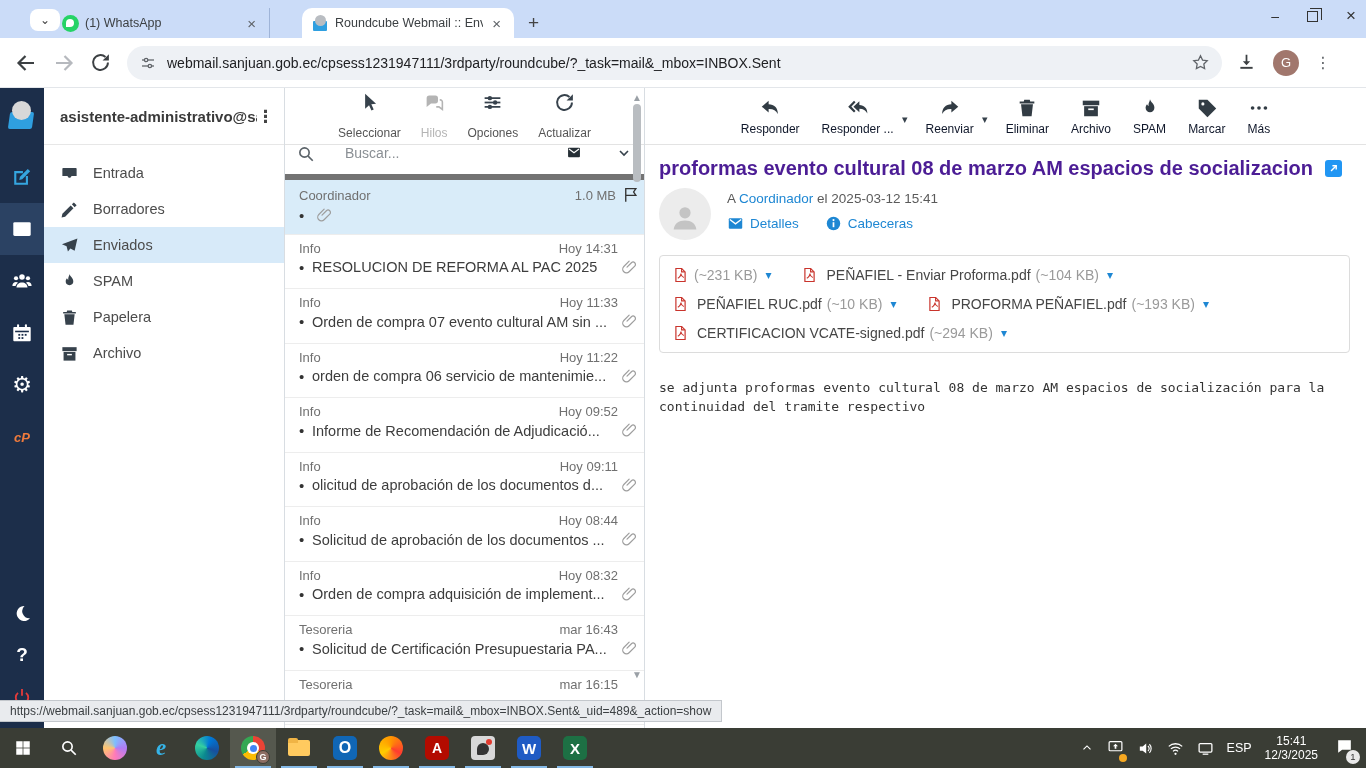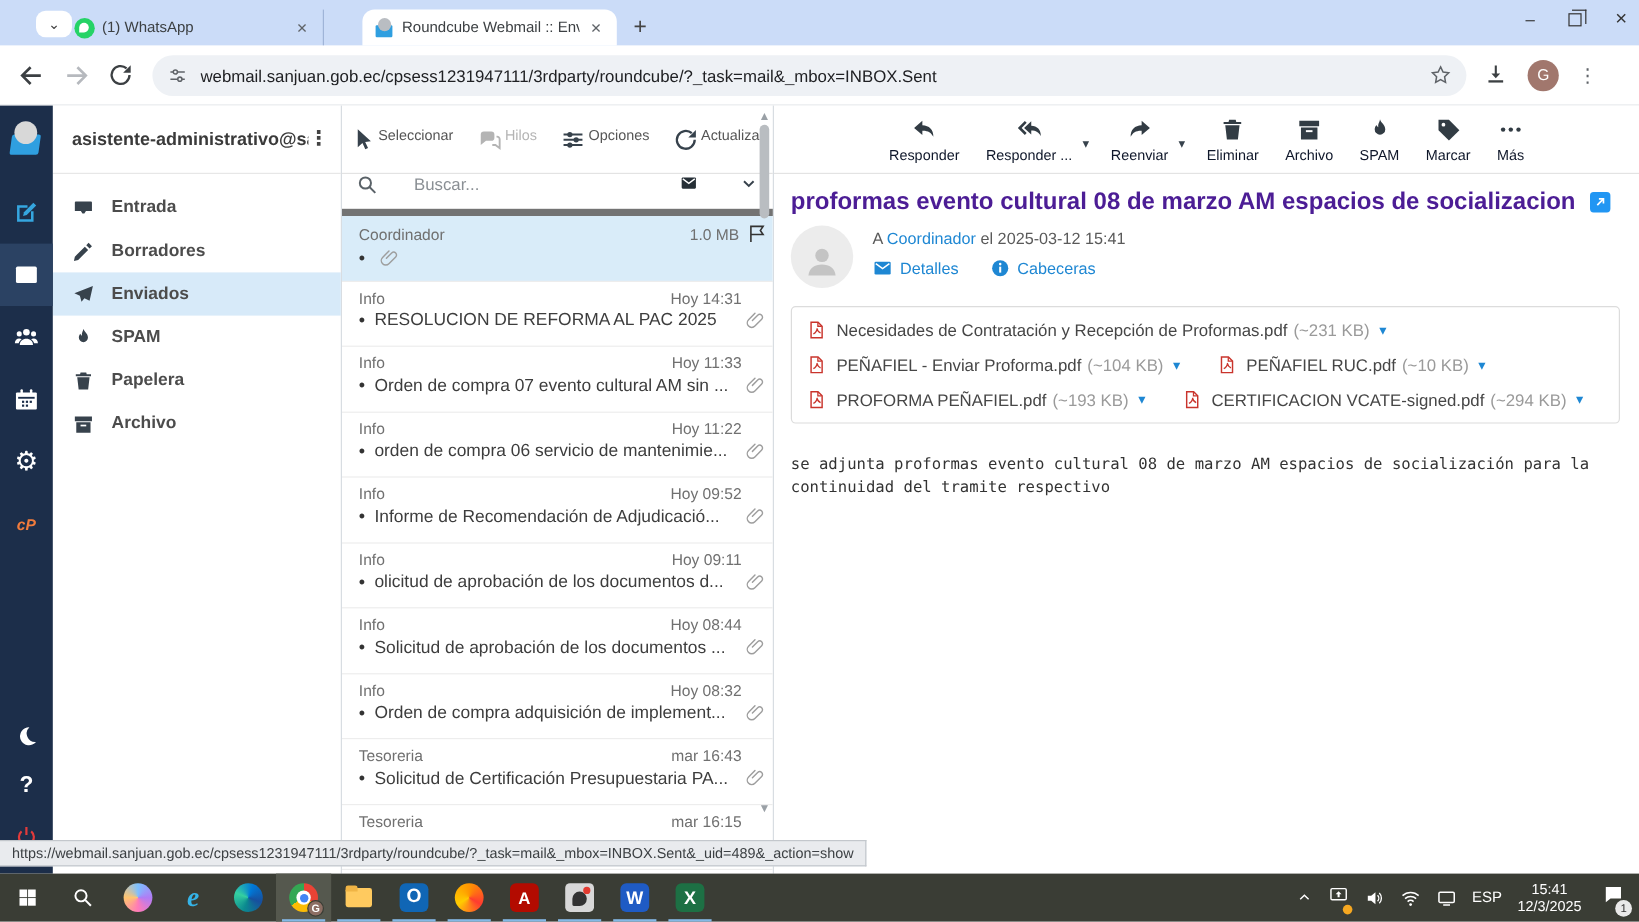--- a/index.html
+++ b/index.html
@@ -50,28 +50,28 @@
   .rail-cp { color:#f07b3c; font-weight:bold; font-style:italic; font-size:13px; }
   .rail-bottom { position:absolute; bottom:10px; left:0; width:44px; display:flex; flex-direction:column; align-items:center; }
   .rail-q { color:#fff; font-size:19px; font-weight:bold; height:42px; display:flex; align-items:center; }
   .rail-item.power { color:#e23b3b; height:42px; }
   .rail-item.moon { height:42px; }
 
   .folders { width:241px; flex:none; border-right:1px solid #d8dde2; display:flex; flex-direction:column; }
   .folders-head { height:57px; border-bottom:1px solid #e7e7e7; display:flex; align-items:center; padding:0 10px 0 16px; }
   .acct { flex:1; font-size:15px; font-weight:bold; color:#3a3a3a; white-space:nowrap; overflow:hidden; }
   .folders-head .kebab { font-size:17px; color:#444; font-weight:bold; }
-  .folder-list { padding-top:10px;font-weight:bold; }
+  .folder-list { padding-top:10px; }
   .folder { height:36px; display:flex; align-items:center; padding-left:16px; font-size:14.5px; color:#4c4c4c; }
   .folder .ic { width:19px; height:19px; color:#37424c; margin-right:14px; }
   .folder.active { background:#d7eaf9; }
 
   .listcol { width:360px; flex:none; border-right:1px solid #d8dde2; position:relative; display:flex; flex-direction:column; }
   .list-toolbar { height:57px; border-bottom:1px solid #e3e3e3; display:flex; align-items:center; justify-content:center; gap:20px; flex:none; }
-  .tbtn { display:flex; flex-direction:row; align-items:flex-start; gap:2px; color:#444; }
+  .tbtn { display:flex; flex-direction:column; align-items:center; gap:13px; color:#444; }
   .tbtn .ic { width:21px; height:21px; color:#37424c; }
   .tbtn .lbl { font-size:12px; color:#555; }
   .tbtn.disabled .ic, .tbtn.disabled .lbl { color:#b4b4b4; }
   .searchrow { height:35px; border-bottom:6px solid #737373; display:flex; padding:0 12px; flex:none;gap:20px; }
   .searchrow .mag { width:18px; height:18px; color:#5a6268; }
   .searchrow .ph { flex:1; margin-left:10px; font-size:14px; color:#8a8f94; }
   .searchrow .env { width:20px; height:15px; color:#262f36; }
   .searchrow .chev { width:16px; height:16px; color:#37424c; margin-left:12px; }
   .messages { flex:1; overflow:hidden; position:relative; }
   .mrow { height:54.5px; border-bottom:1px solid #ededed; padding:6px 26px 0 14px; }
@@ -724,21 +724,20 @@
     </div>
     <div class="attachbox" id="attach-list">
         <div class="att">
           <span class="ic pdf">
             <svg viewBox="0 0 24 24">
               <path fill="none" stroke="currentColor" stroke-width="1.7" d="M5.5 2.8h8.2l4.8 4.8v13.6H5.5z"></path>
               <path fill="none" stroke="currentColor" stroke-width="1.5" d="M13.5 3v4.6h4.6"></path>
               <path fill="none" stroke="currentColor" stroke-width="1.6" d="M8.2 16.5c2.4-1.2 5-4.6 4.2-6.6m-.1.2c.6 2.2 2.3 4.7 4.4 5.4"></path>
             </svg>
           </span>
-                 <span class="nm">Necesidades de Contratación y Recepción de Proformas.pdf</span>
                  <span class="sz">(~231 KB)</span>
                  <span class="caret">▾</span>
         </div>
         <div class="att">
           <span class="ic pdf">
             <svg viewBox="0 0 24 24">
               <path fill="none" stroke="currentColor" stroke-width="1.7" d="M5.5 2.8h8.2l4.8 4.8v13.6H5.5z"></path>
               <path fill="none" stroke="currentColor" stroke-width="1.5" d="M13.5 3v4.6h4.6"></path>
               <path fill="none" stroke="currentColor" stroke-width="1.6" d="M8.2 16.5c2.4-1.2 5-4.6 4.2-6.6m-.1.2c.6 2.2 2.3 4.7 4.4 5.4"></path>
             </svg>

